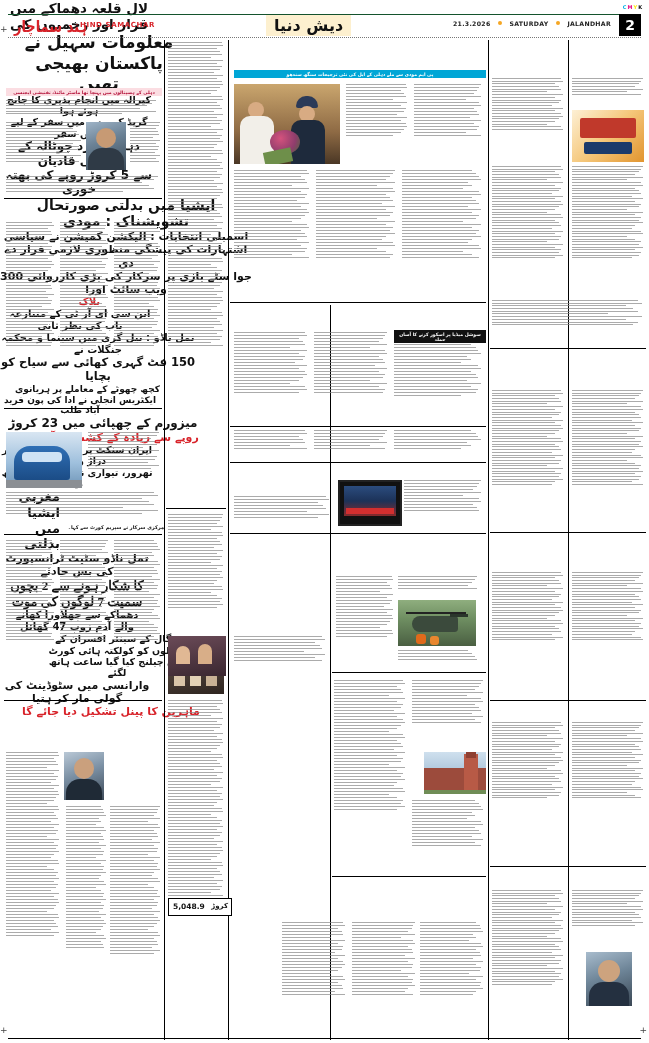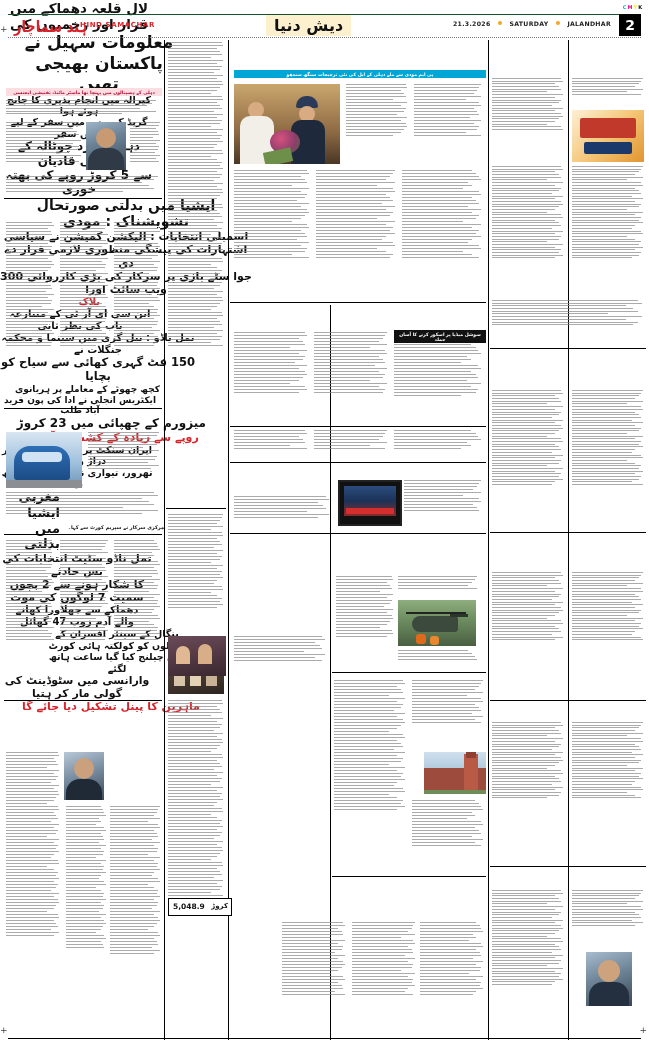--- a/index.html
+++ b/index.html
@@ -1296,21 +1296,21 @@
       <i class="s5"></i>
       <i class="s1"></i>
     <i class="s6"></i>
       <i class="s3"></i>
       <i class="s2"></i>
       <i class="s1"></i>
   </div>
 
   <div class="hline" style="left:332px;top:876px;width:154px"></div>
 
-  <div class="H hl" style="left:278px;top:878px;width:206px;font-size:12px;text-align:right;">میزورم کے چھپائی میں 23 کروڑ</div>
+  <div class="H hl" style="left:278px;top:878px;width:206px;font-size:12px;">میزورم کے چھپائی میں 23 کروڑ</div>
   <div class="H hl red" style="left:278px;top:900px;width:206px;font-size:11px;">روپے سے زیادہ کے کشش برآمد ضبط</div>
 
   <div class="lines" style="left:282px;top:922px;width:64px;height:110px">
     <i class="s1"></i>
       <i class="s3"></i>
       <i class="s2"></i>
       <i class="s5"></i>
       <i class="s1"></i>
       <i class="s4"></i>
     <i class="s3"></i>
@@ -1519,22 +1519,22 @@
       <i class="s1"></i>
       <i class="s4"></i>
     <i class="s3"></i>
       <i class="s2"></i>
       <i class="s1"></i>
       <i class="s5"></i>
   </div>
 
   <div class="hline" style="left:490px;top:348px;width:156px"></div>
 
-  <div class="H hl" style="left:492px;top:350px;width:154px;font-size:11px;">تمل ناڈو سٹیٹ انتخابات کی بس حادثے</div>
-  <div class="H hl" style="left:492px;top:370px;width:154px;font-size:11px;">کا شکار ہونے سے 2 بچوں سمیت 7 لوگوں کی موت</div>
+  <div class="H hl" style="left:492px;top:350px;width:154px;font-size:11px;">تمل ناڈو سٹیٹ ٹرانسپورٹ کی بس حادثے</div>
+  <div class="H hl" style="left:492px;top:370px;width:154px;font-size:13px;font-family:Liberation Serif, serif;">کا شکار ہونے سے 2 بچوں سمیت 7 لوگوں کی موت</div>
 
   <div class="lines dense" style="left:492px;top:390px;width:72px;height:136px">
     <i class="s1"></i>
       <i class="s3"></i>
       <i class="s2"></i>
       <i class="s5"></i>
       <i class="s1"></i>
       <i class="s4"></i>
     <i class="s3"></i>
       <i class="s2"></i>

